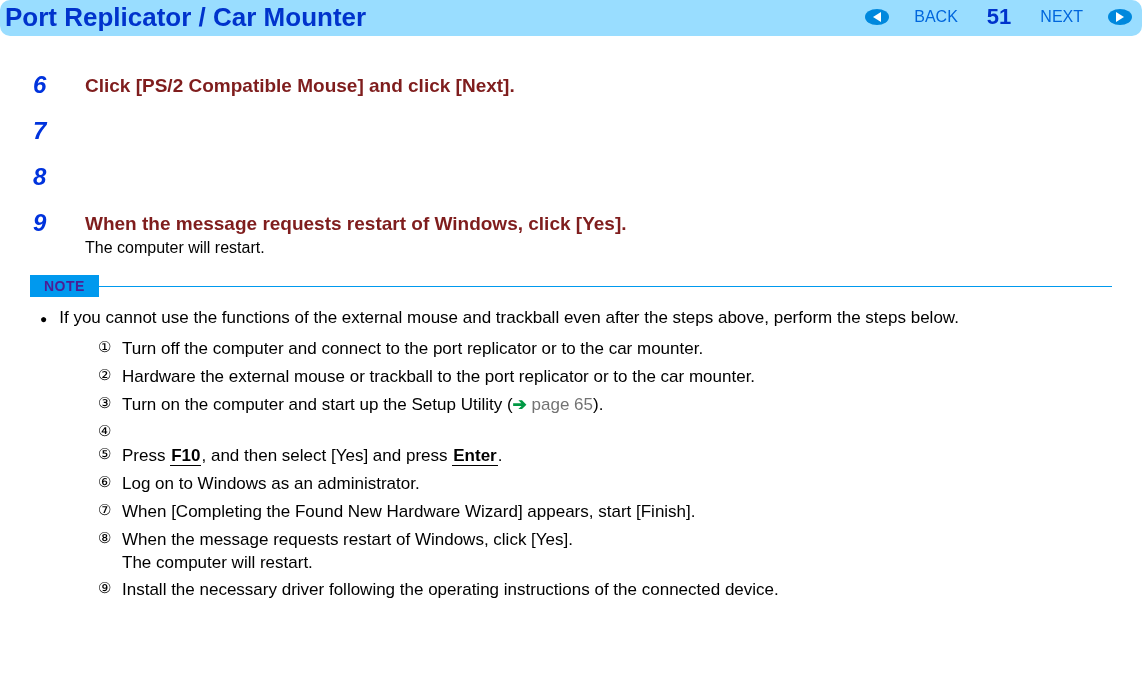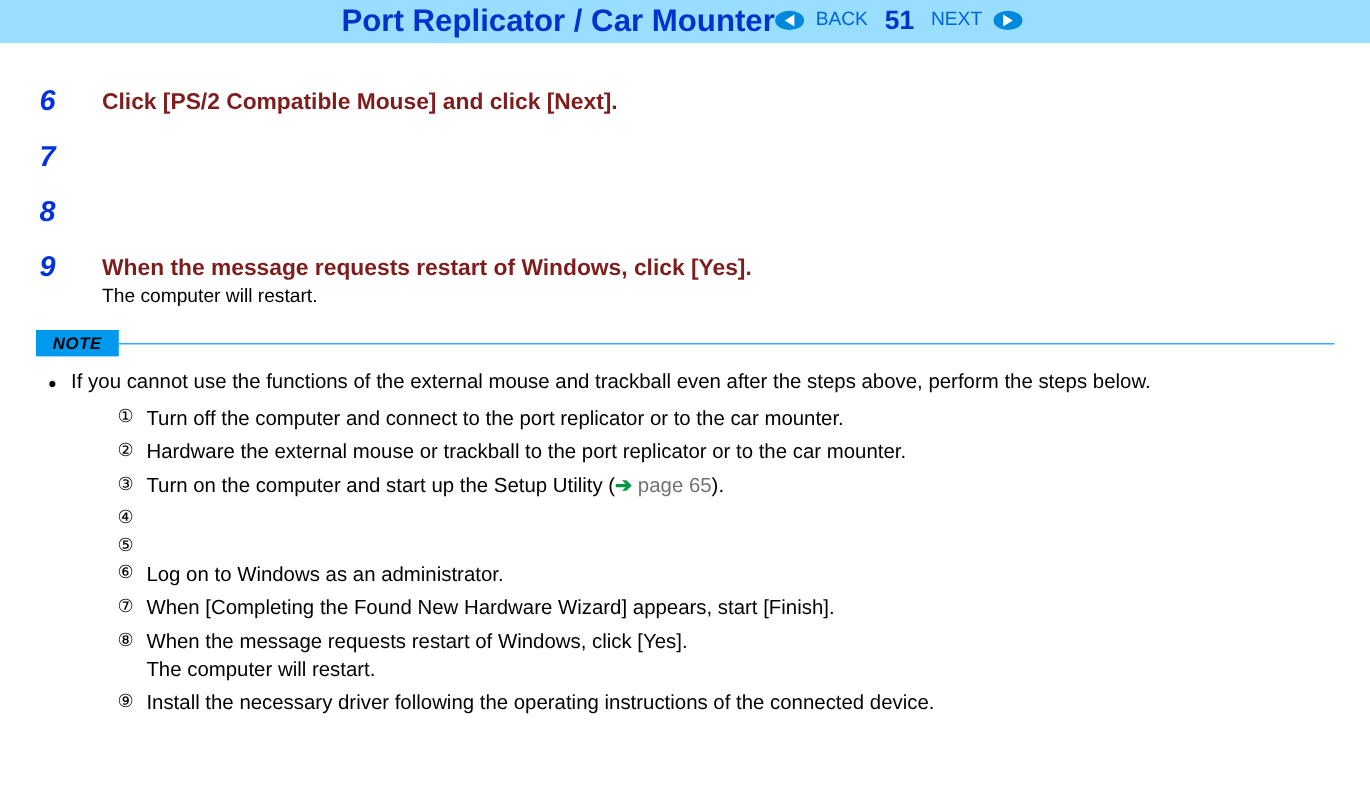--- a/index.html
+++ b/index.html
@@ -10,34 +10,35 @@
     body {
       font-family: Arial, Helvetica, sans-serif;
       background: #ffffff;
       width: 1142px;
       height: 674px;
       overflow: hidden;
     }
     .header {
       background: #99ddff;
       display: flex;
-      justify-content: center;
+      justify-content: space-between;
       align-items: center;
       padding: 2px 10px 4px 5px;
       height: 36px;
+      border-radius: 10px;
     }
     .title {
       color: #0033cc;
       font-size: 26px;
       font-weight: bold;
     }
     .nav {
       display: flex;
       align-items: center;
-      gap: 10px;
+      gap: 25px;
     }
     .nav-back {
       color: #0066dd;
       font-size: 16px;
     }
     .nav-next {
       color: #0066dd;
       font-size: 16px;
     }
     .page-num {
@@ -110,26 +111,25 @@
       margin-top: 4px;
     }
     .note-row {
       display: flex;
       align-items: center;
       margin-top: 6px;
       margin-bottom: 10px;
     }
     .note-badge {
       background: #0099ee;
-      color: #000000;
+      color: #4c1d95;
       font-size: 14px;
       font-weight: bold;
       padding: 3px 14px;
       letter-spacing: 0.5px;
-      font-style: italic;
     }
     .note-line {
       flex: 1;
       height: 1px;
       background: #0099ee;
       margin-left: 0;
     }
     .bullet-block {
       margin-left: 10px;
     }
@@ -241,20 +241,23 @@
         <span class="sub-num">③</span>
         <span class="sub-text">
           <span>Turn on the computer and start up the Setup Utility (</span><span class="link-arrow">➔</span><span class="link-green"> page 65</span><span>).</span>
         </span>
       </div>
       <div class="sub-item">
         <span class="sub-num">④</span>
       </div>
       <div class="sub-item">
         <span class="sub-num">⑤</span>
+        <span class="sub-text">
+          <span>Press </span><span class="key">F10</span><span>, and then select [Yes] and press </span><span class="key">Enter</span><span>.</span>
+        </span>
       </div>
       <div class="sub-item">
         <span class="sub-num">⑥</span>
         <span class="sub-text">Log on to Windows as an administrator.</span>
       </div>
       <div class="sub-item">
         <span class="sub-num">⑦</span>
         <span class="sub-text">When [Completing the Found New Hardware Wizard] appears, start [Finish].</span>
       </div>
       <div class="sub-item">

